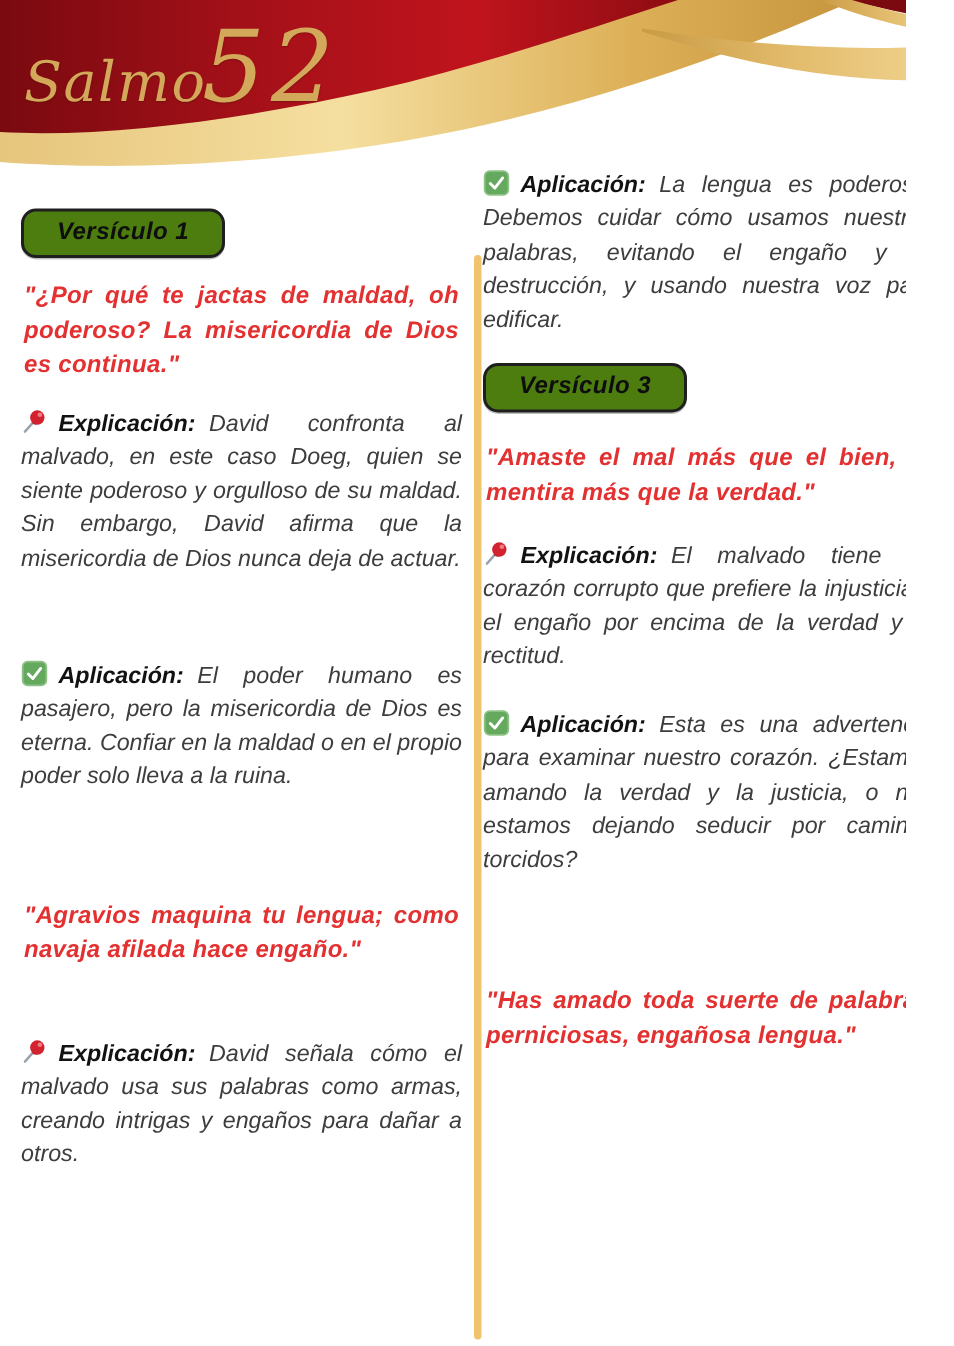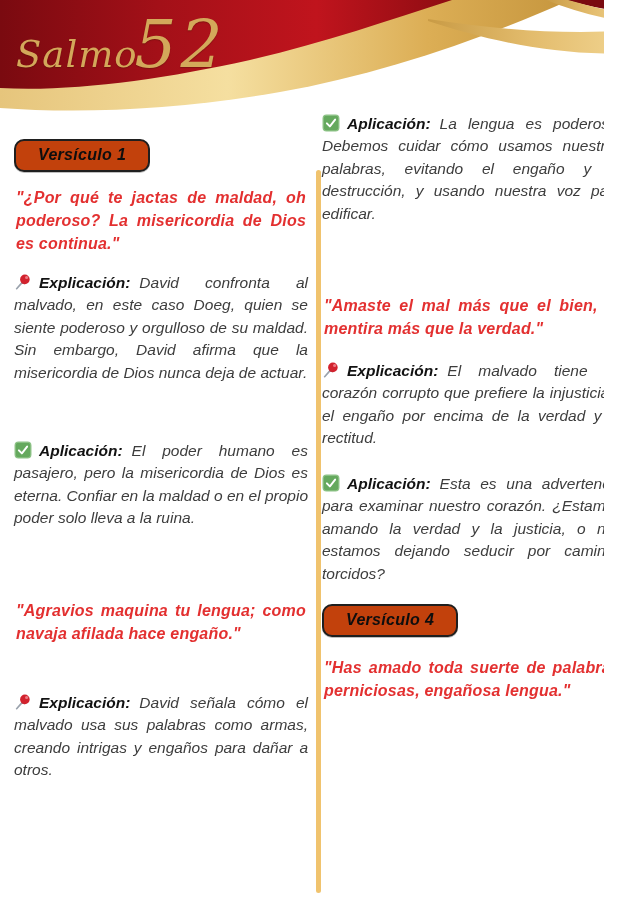--- a/index.html
+++ b/index.html
@@ -22,21 +22,21 @@
   .title .num{font-size:66px;margin-left:-3px;letter-spacing:4px;}
   
   .divider{
     position:absolute;left:316px;top:170px;width:5px;height:723px;
     background:#f0c36e;border-radius:3px;
   }
   
   .block{position:absolute;font-style:italic;}
   .badge{
     display:inline-block;
-    background:#c2410c;
+    background:#4d7c0f;
     border:2px solid #1f1f1f;
     border-radius:10px;
     padding:5px 22px 6px 22px;
     font-weight:bold;font-size:16px;color:#0e0e0e;
     letter-spacing:.3px;
     box-shadow:0 1px 0 rgba(0,0,0,.25);
   }
   .quote{
     color:#e33030;font-weight:bold;font-style:italic;
     font-size:16px;line-height:1.45;text-align:justify;
@@ -145,20 +145,23 @@
     <p class="body-p">
       <span class="icon">
         <svg viewBox="0 0 24 24" width="18" height="18">
           <rect x="1.5" y="1.5" width="21" height="21" rx="4.5" fill="#65a95e" stroke="#8cc285" stroke-width="1.6"></rect>
           <path d="M6.5 12.5 L10.5 16.5 L17.5 7.5" stroke="#ffffff" stroke-width="2.6" fill="none" stroke-linecap="round" stroke-linejoin="round"></path>
         </svg>
       </span><span class="lbl">Aplicación:</span><span>La lengua es poderosa. Debemos cuidar cómo usamos nuestras palabras, evitando el engaño y la destrucción, y usando nuestra voz para edificar.</span>
     </p>
   </div>
 
+  <div class="block" style="left:322px;top:242px;">
+    <span class="badge">Versículo 3</span>
+  </div>
 
   <div class="block quote" style="left:324px;top:294px;width:296px;">"Amaste el mal más que el bien, la mentira más que la verdad."</div>
 
   <div class="block" style="left:322px;top:473px;width:300px;">
     <p class="body-p">
       <span class="icon">
         <svg viewBox="0 0 24 24" width="18" height="18">
           <rect x="1.5" y="1.5" width="21" height="21" rx="4.5" fill="#65a95e" stroke="#8cc285" stroke-width="1.6"></rect>
           <path d="M6.5 12.5 L10.5 16.5 L17.5 7.5" stroke="#ffffff" stroke-width="2.6" fill="none" stroke-linecap="round" stroke-linejoin="round"></path>
         </svg>
@@ -172,19 +175,16 @@
         <svg viewBox="0 0 24 24" width="18" height="18">
           <path d="M3.5 21 L11 12.5" stroke="#9aa2ac" stroke-width="2.2" stroke-linecap="round"></path>
           <circle cx="14.5" cy="8.5" r="6.4" fill="#d2222e"></circle>
           <circle cx="16.8" cy="6" r="2.1" fill="#ee7b84"></circle>
           <path d="M9.2 12.8 A6.4 6.4 0 0 0 14.5 14.9 Z" fill="#9e1420"></path>
         </svg>
       </span><span class="lbl">Explicación:</span><span>El malvado tiene un corazón corrupto que prefiere la injusticia y el engaño por encima de la verdad y la rectitud.</span>
     </p>
   </div>
 
-  <div class="block" style="left:322px;top:604px;">
-    <span class="badge">Versículo 4</span>
-  </div>
 
   <div class="block quote" style="left:324px;top:656px;width:296px;">"Has amado toda suerte de palabras perniciosas, engañosa lengua."</div>
 
 </div>
 
 </body></html>

